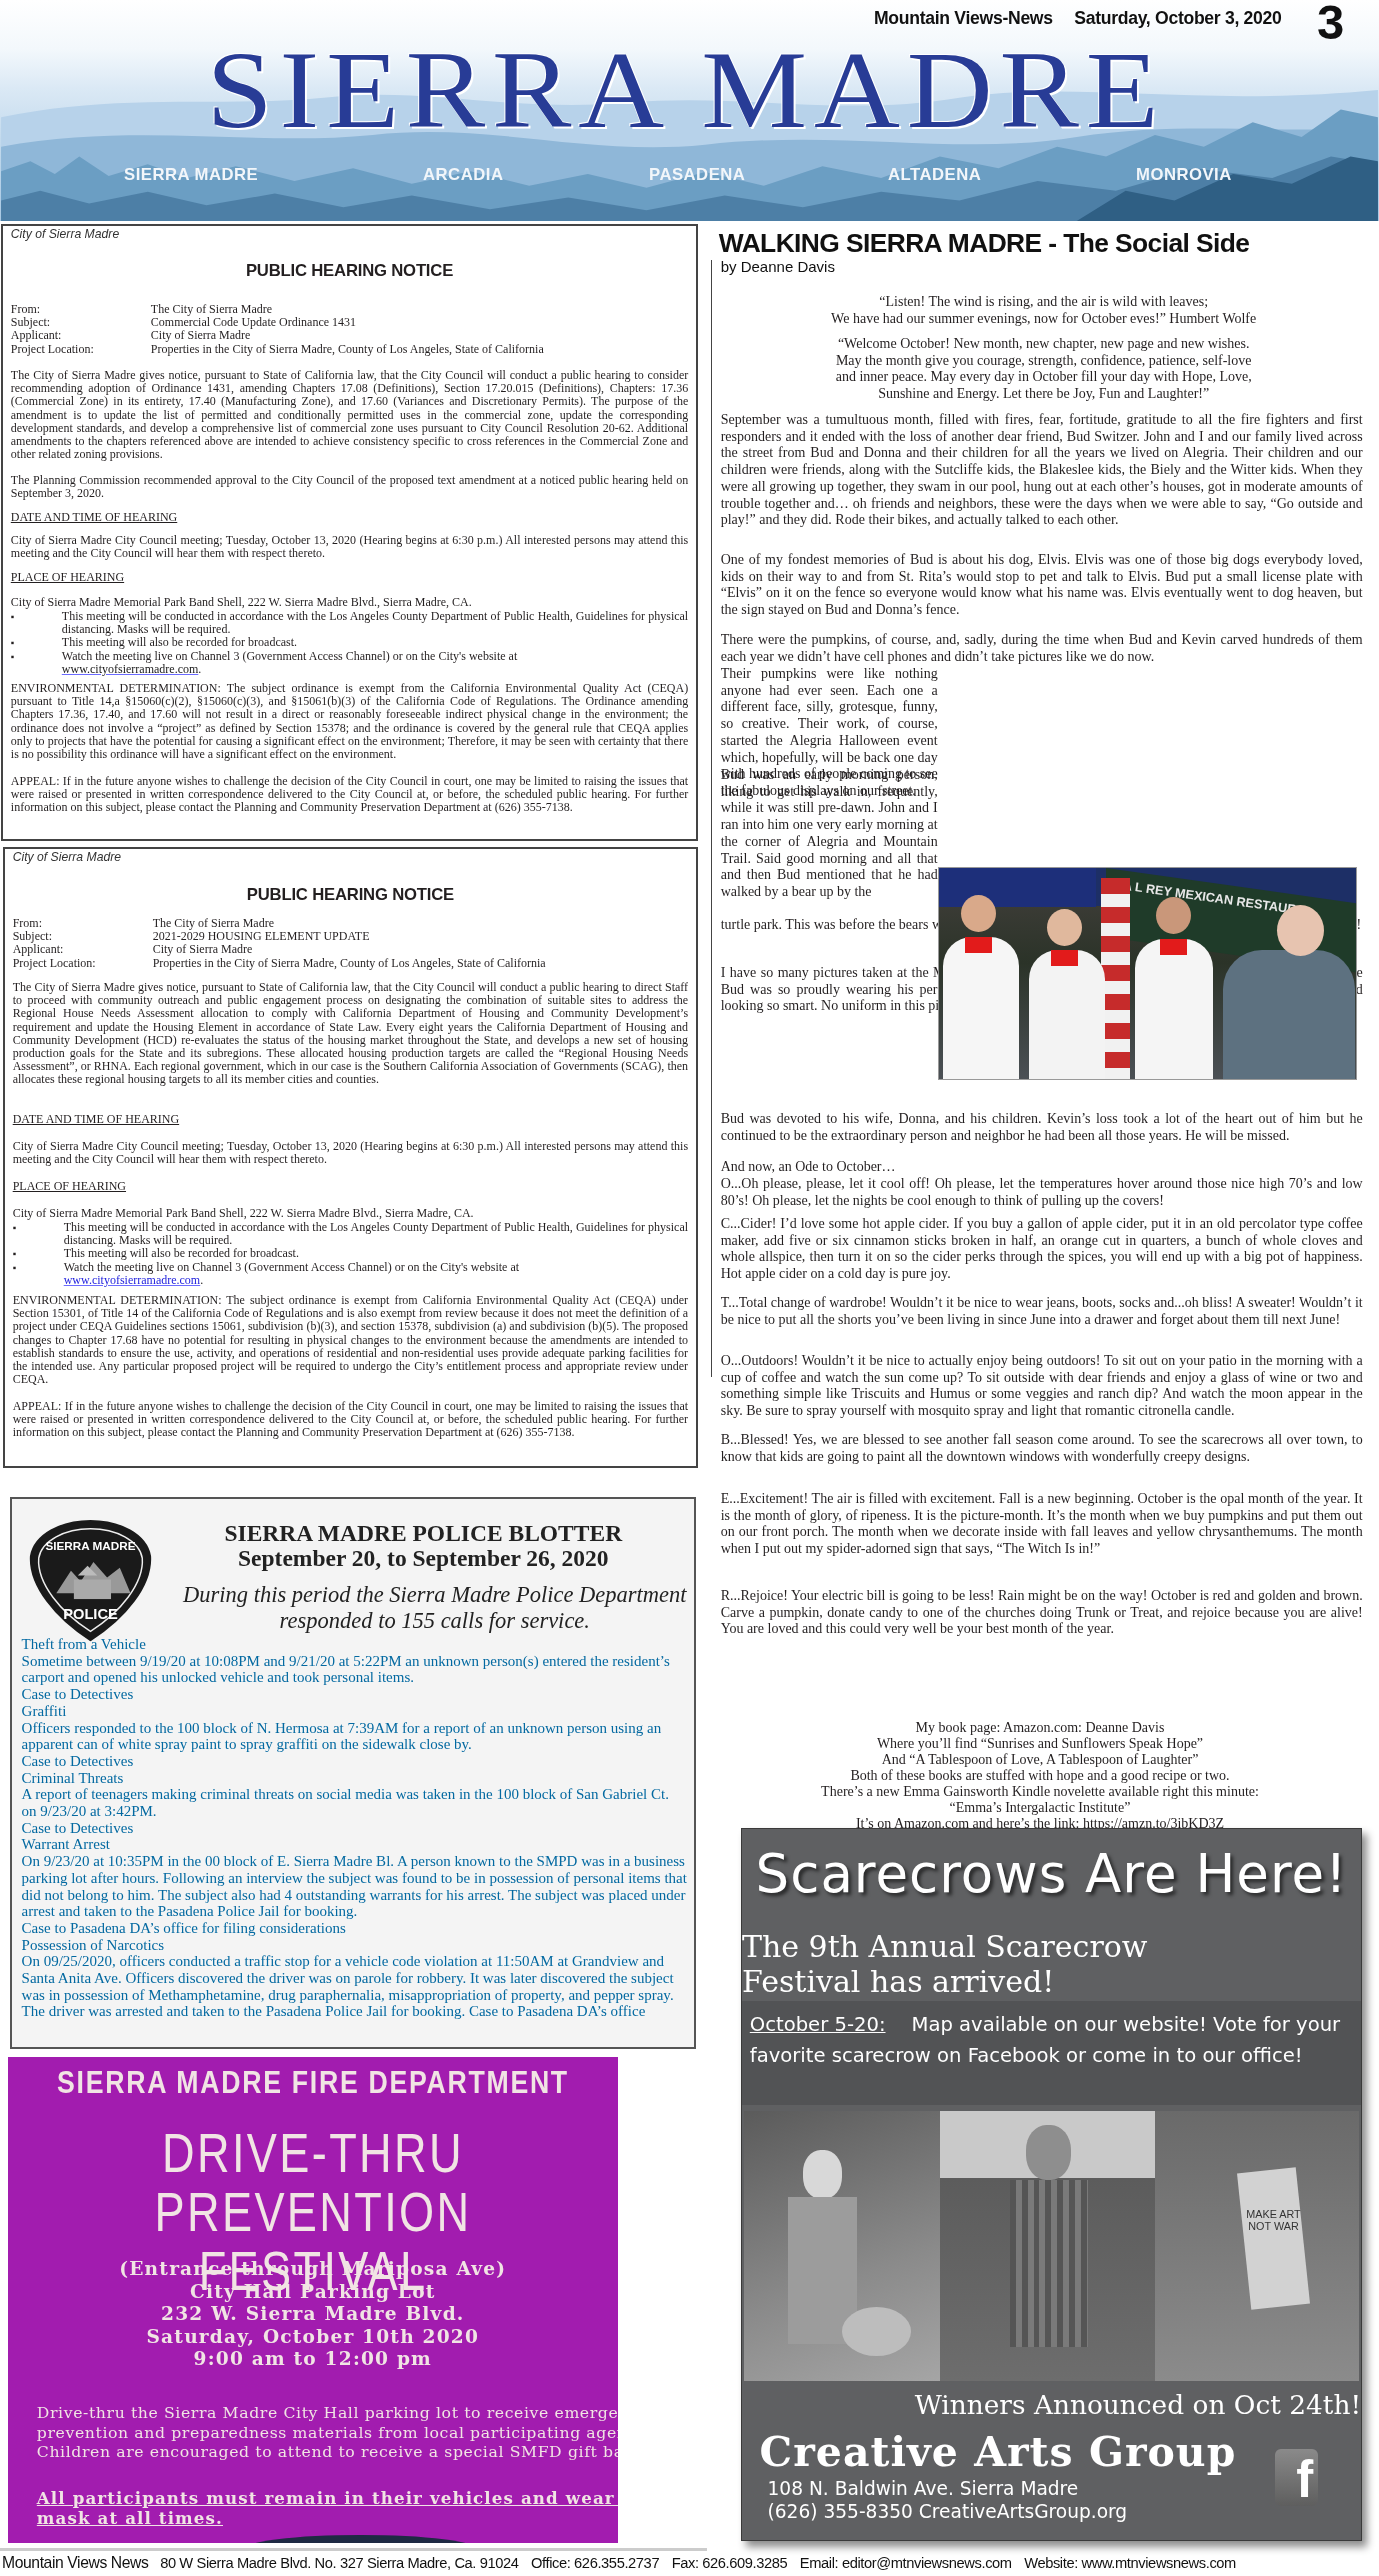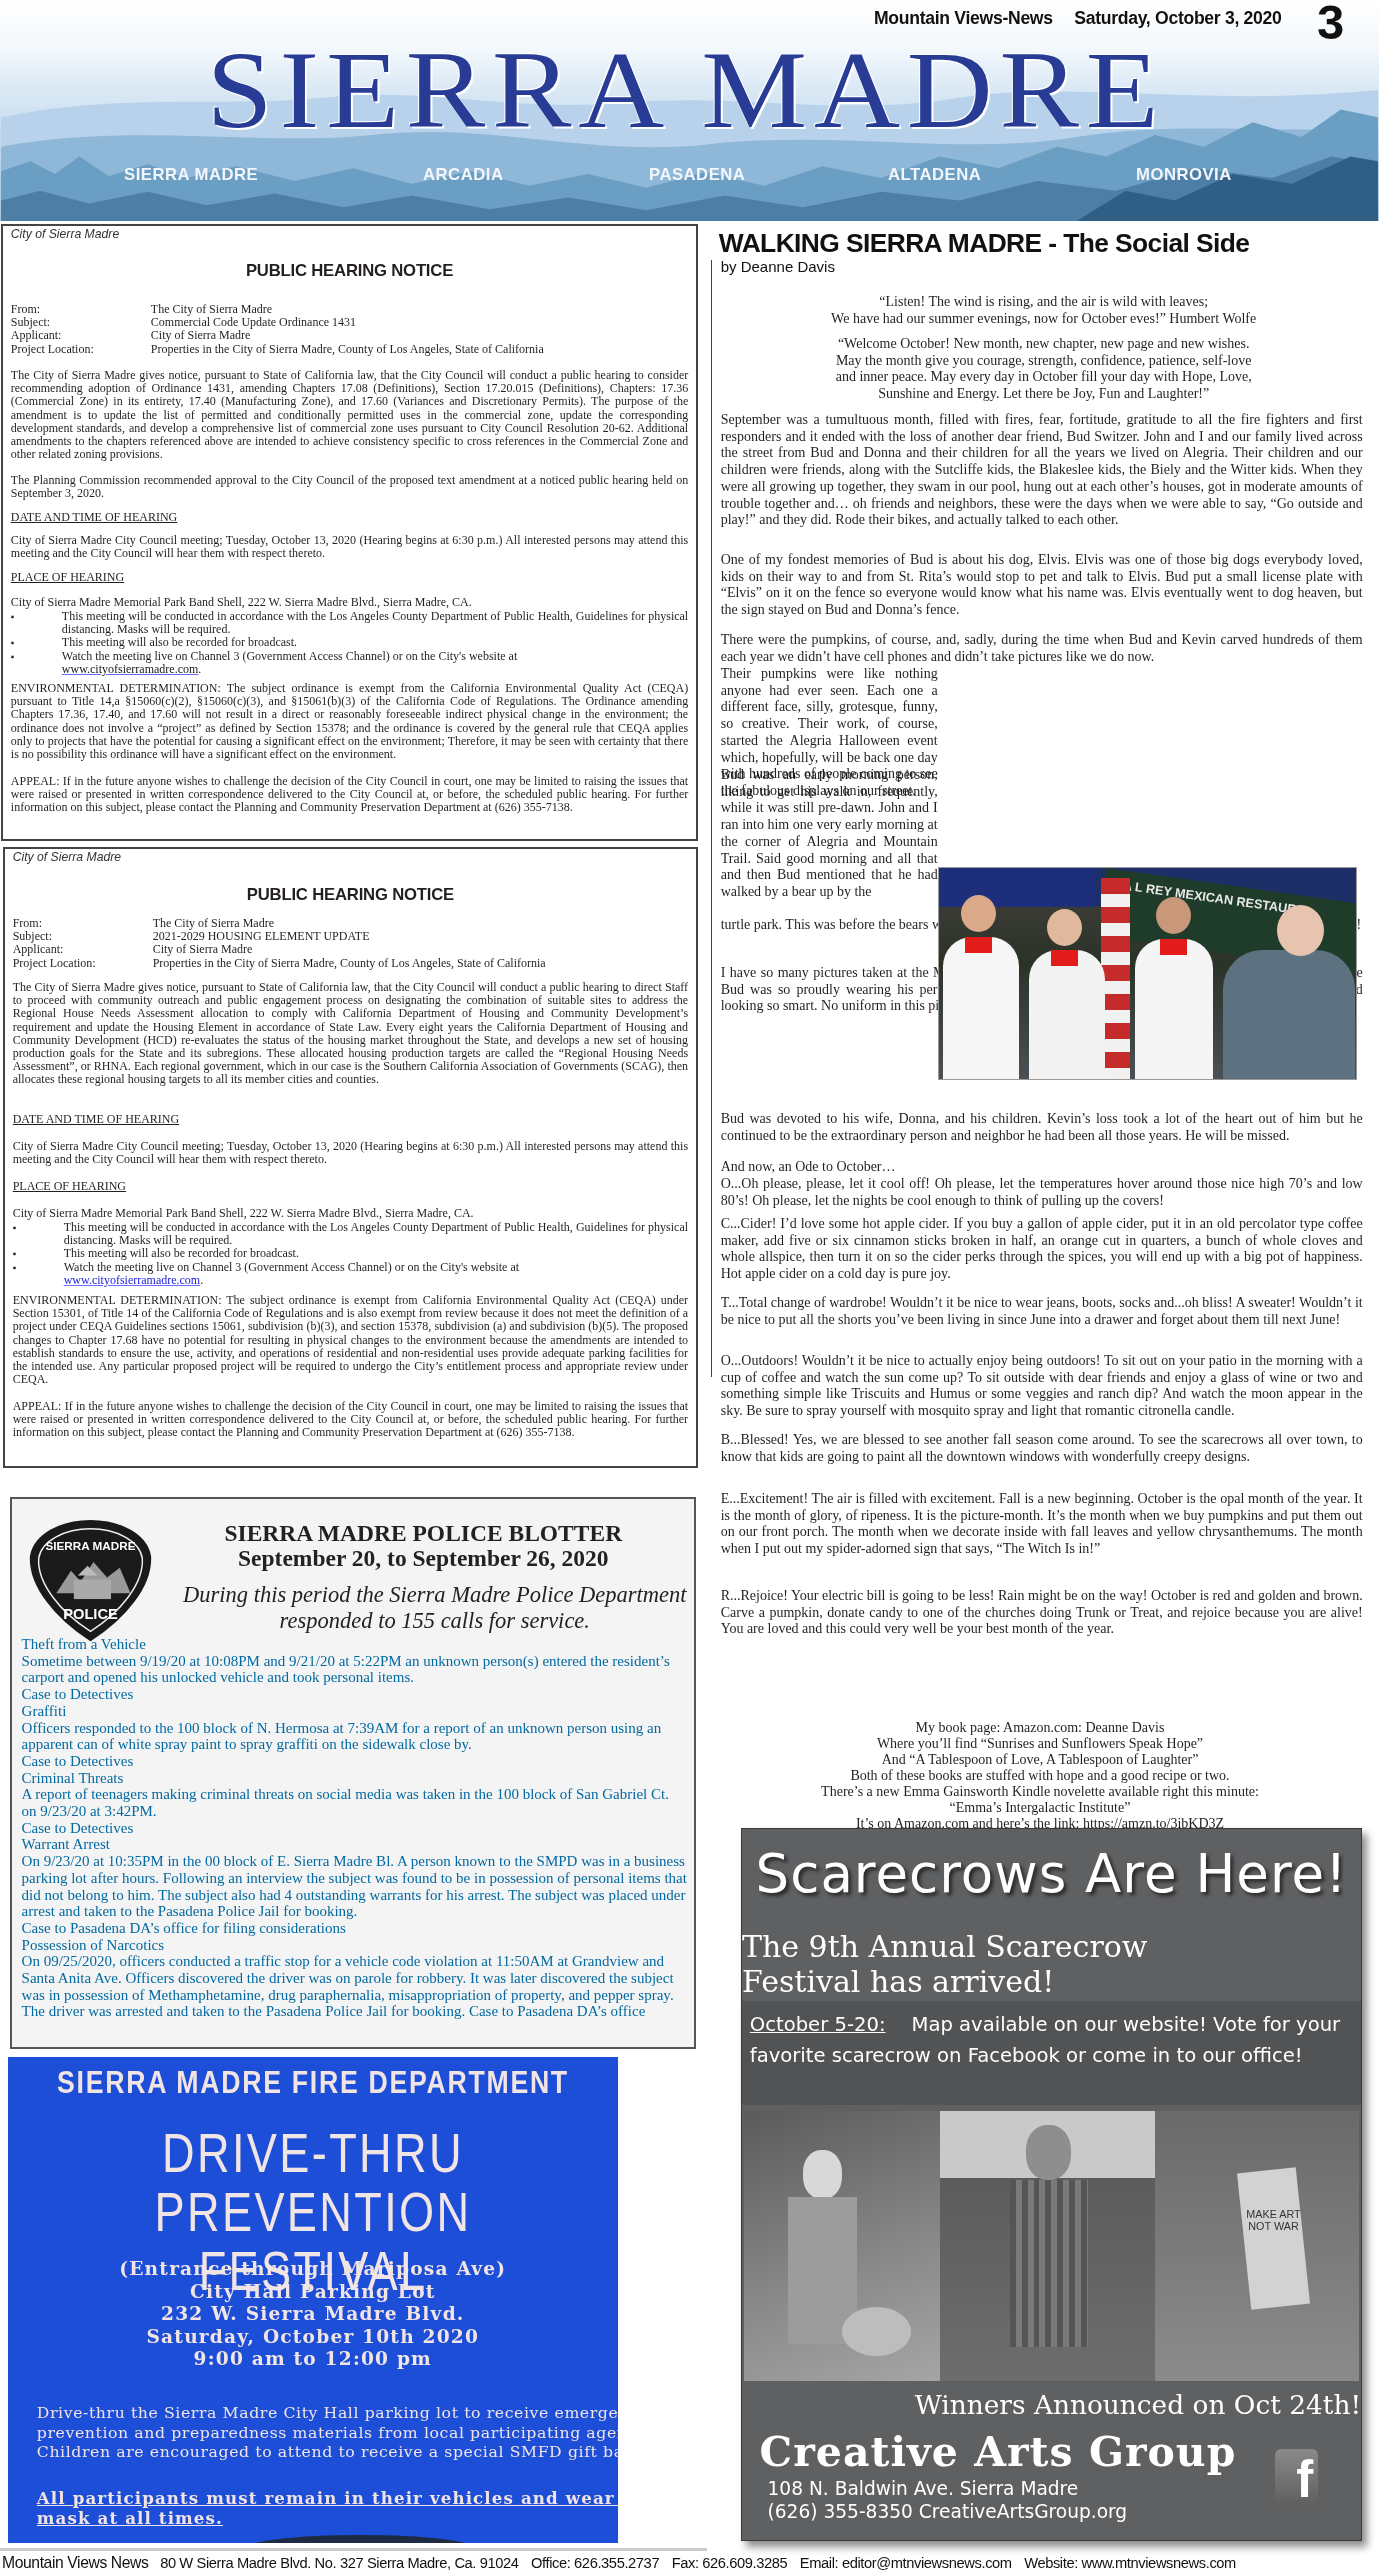--- a/index.html
+++ b/index.html
@@ -36,21 +36,21 @@
   a.link{color:#1a1a1a;text-decoration:underline;text-decoration-color:#6b6bff}
 
   
   #blotter{left:9.8px;top:1497px;width:686px;height:552px;border:2px solid #555;background:#f4f4f4}
   .badge{position:absolute;left:15.7px;top:17.6px;width:127px;height:127px}
   .blot-h{position:absolute;left:147px;width:529px;text-align:center;font-weight:bold;font-size:23.5px;line-height:25.5px;color:#222}
   .blot-sub{position:absolute;left:171px;width:504px;text-align:center;font-style:italic;font-size:22.5px;line-height:24.5px;color:#222}
   .blot-body{position:absolute;left:9.8px;top:137px;width:666px;font-size:15px;line-height:16.7px;color:#0369a1}
 
   
-  #fire{left:7.8px;top:2057px;width:610px;height:486px;background:#1d4ed8;color:#f1e4e4;overflow:hidden}
+  #fire{left:7.8px;top:2057px;width:610px;height:486px;background:#a21caf;color:#f1e4e4;overflow:hidden}
   .fire-h{position:absolute;top:7.8px;width:100%;text-align:center;font-family:"Liberation Sans",sans-serif;font-weight:bold;font-size:31px;letter-spacing:2px;transform:scaleX(.86)}
   .fire-big{position:absolute;top:67px;width:100%;text-align:center;font-family:"Liberation Sans",sans-serif;font-size:55px;line-height:59px;letter-spacing:2.9px;transform:scaleX(.82)}
   .fire-info{position:absolute;top:201px;width:100%;text-align:center;font-family:"DejaVu Serif",serif;font-weight:bold;font-size:18.6px;line-height:22.5px;letter-spacing:1.2px}
   .fire-para{position:absolute;left:29px;width:646px;font-family:"DejaVu Serif",serif;font-size:15.7px;line-height:19.6px;letter-spacing:0.6px}
   .fire-warn{position:absolute;left:29px;width:656px;font-family:"DejaVu Serif",serif;font-weight:bold;font-size:16.7px;line-height:19.6px;letter-spacing:1.1px;text-decoration:underline}
   .fire-arc{position:absolute;left:235px;top:478px;width:235px;height:29px;border-radius:50%;background:#1f2a44}
 
   
   #article{left:707px;top:227px;width:666px;height:1616px}
   .art-h{position:absolute;left:11.8px;top:1px;font-family:"Liberation Sans",sans-serif;font-weight:bold;font-size:26.4px;letter-spacing:-0.6px;color:#111;white-space:nowrap}

